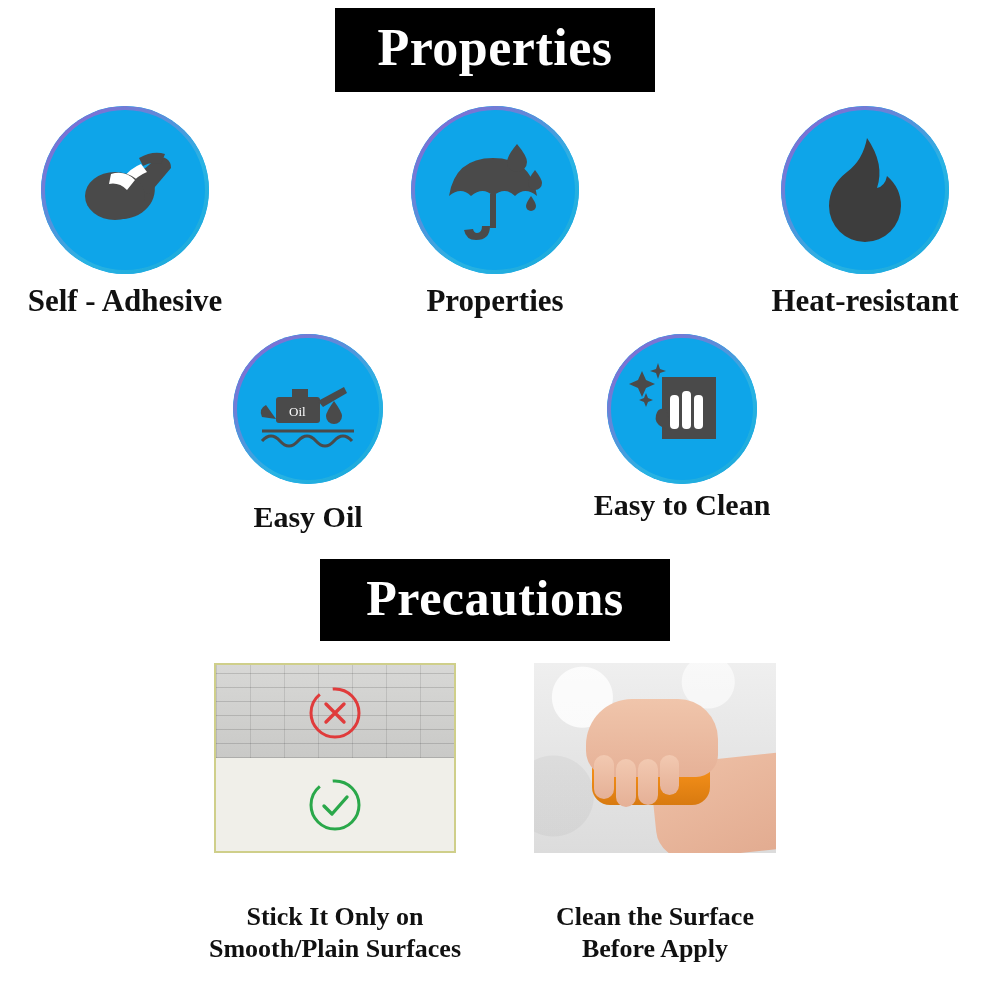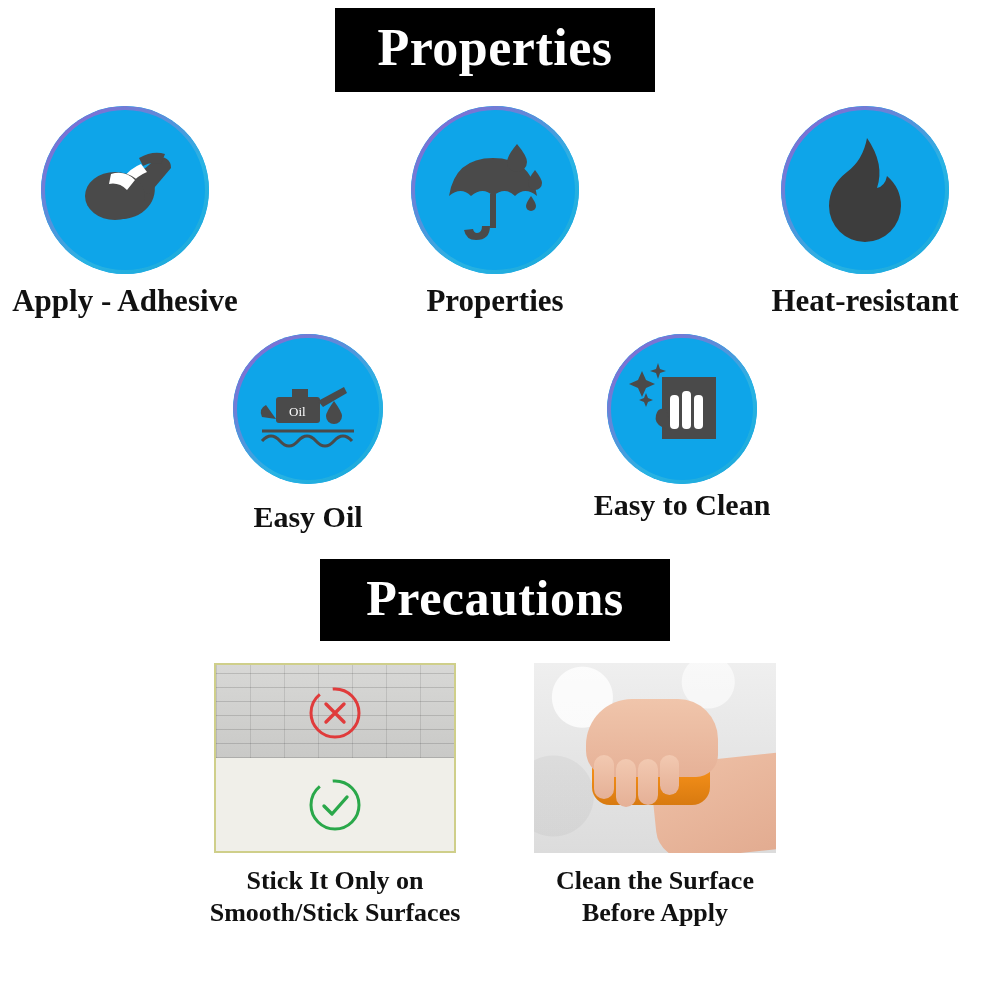--- a/index.html
+++ b/index.html
@@ -118,20 +118,21 @@
     display: flex;
     justify-content: center;
     gap: 52px;
     margin-top: 22px;
   }
   .prec-item {
     width: 268px;
     display: flex;
     flex-direction: column;
     align-items: center;
+    gap: 36px;
   }
   .prec-img {
     width: 242px;
     height: 190px;
     position: relative;
     overflow: hidden;
     box-sizing: border-box;
   }
   .prec-img.bordered {
     border: 2px solid #cfcf8a;
@@ -250,21 +251,21 @@
         <svg viewBox="0 0 120 120" width="120" height="120" aria-hidden="true">
           <path d="M22 62 a34 30 0 1 0 58 -24 l-20 18 z" fill="#4a4a4a"></path>
           <path d="M62 54 l30 -26 a10 10 0 0 1 14 10 l-22 26 z" fill="#4a4a4a"></path>
           <path d="M58 48 q8 -10 18 -14 l6 8 q-10 4 -16 12 z" fill="#ffffff"></path>
           <path d="M74 28 q14 -8 26 -4 l-4 10 q-10 -3 -18 2 z" fill="#4a4a4a"></path>
           <ellipse cx="50" cy="66" rx="30" ry="24" fill="#4a4a4a"></ellipse>
           <path d="M46 44 q14 -4 24 6 l-8 10 q-8 -8 -18 -6 z" fill="#ffffff"></path>
         </svg>
       </div>
     </div>
-    <div class="prop-label">Apply - Adhesive</div>
+    <div class="prop-label">Self - Adhesive</div>
   </div>
 
   <div class="prop-item">
     <div class="prop-circle">
       <div class="prop-icon">
         <svg viewBox="0 0 120 120" width="120" height="120" aria-hidden="true">
           <path d="M14 66 q6 -38 44 -38 t44 38 q-12 -10 -22 0 -10 -10 -22 0 -10 -10 -22 0 -10 -10 -22 0 z" fill="#4a4a4a"></path>
           <rect x="55" y="64" width="6" height="34" fill="#4a4a4a"></rect>
           <path d="M55 96 q0 14 -14 14 -10 0 -12 -10 l9 -1 q1 4 4 4 5 0 5 -7 z" fill="#4a4a4a"></path>
           <path d="M82 14 q10 12 10 18 a10 10 0 1 1 -20 0 q0 -6 10 -18 z" fill="#4a4a4a"></path>
@@ -344,21 +345,21 @@
         <circle cx="28" cy="28" r="24" fill="none" stroke="#e03b3b" stroke-width="3" stroke-dasharray="96 14"></circle>
         <path d="M19 19 L37 37 M37 19 L19 37" stroke="#e03b3b" stroke-width="3.4" fill="none" stroke-linecap="round"></path>
       </svg>
       <svg class="mark bottom" viewBox="0 0 56 56">
         <circle cx="28" cy="28" r="24" fill="none" stroke="#2aa84a" stroke-width="3" stroke-dasharray="96 14"></circle>
         <path d="M17 29 L25 37 L40 20" stroke="#2aa84a" stroke-width="3.4" fill="none" stroke-linecap="round" stroke-linejoin="round"></path>
       </svg>
     </div>
     <div class="prec-label">
       <span>Stick It Only on</span><br>
-      <span>Smooth/Stick Surfaces</span>
+      <span>Smooth/Plain Surfaces</span>
     </div>
   </div>
 
   <div class="prec-item">
     <div class="sponge-photo">
       <div class="wall-tex"></div>
       <div class="arm"></div>
       <div class="sponge"></div>
       <div class="hand"></div>
       <div class="finger" style="left:60px; top:92px; width:20px; height:44px;"></div>

